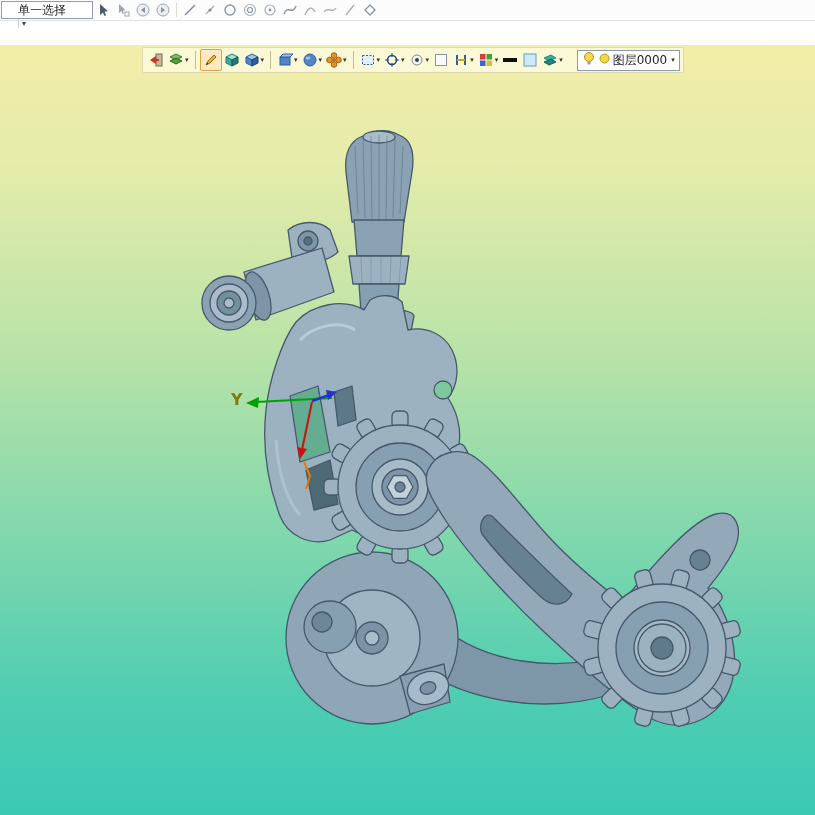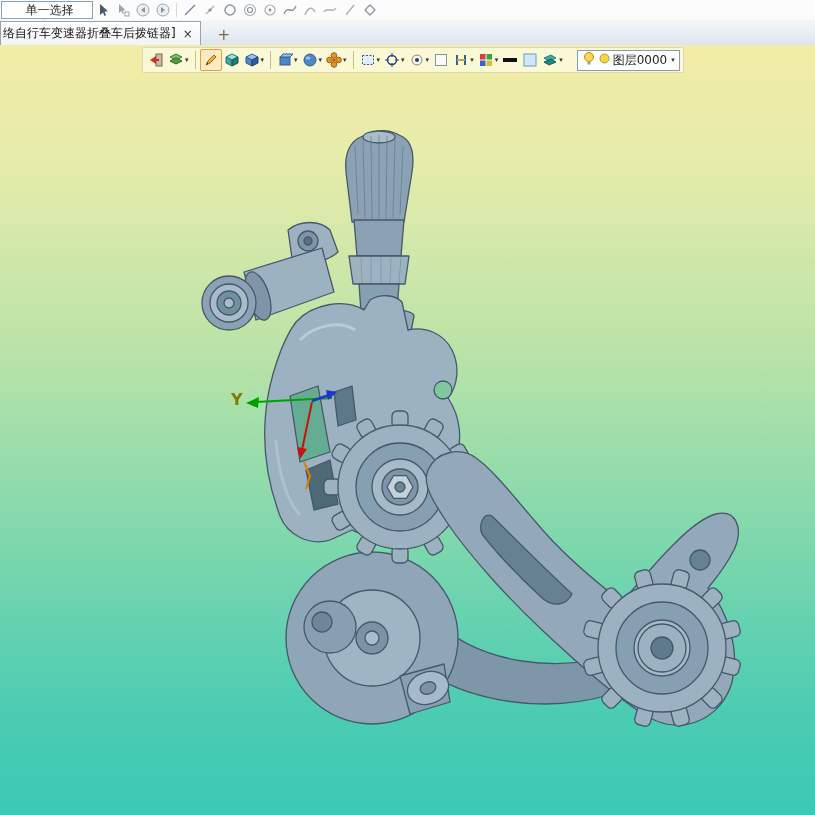--- a/index.html
+++ b/index.html
@@ -2,22 +2,22 @@
 <html><head>
 <meta charset="utf-8">
 <style>
   html,body{margin:0;padding:0;width:815px;height:815px;overflow:hidden;
     font-family:"DejaVu Sans","Liberation Sans",sans-serif;}
   .app{position:relative;width:815px;height:815px;background:#fff;}
 
   
   .row1{position:absolute;top:0;left:0;right:0;height:20px;background:#fcfcfc;
     border-bottom:1px solid #e2e2e2;display:flex;align-items:center;font-size:12px;color:#222;}
-  .mode-dd{display:flex;align-items:center;justify-content:space-between;width:92px;height:18px;
-    border:1px solid #8aa0b4;background:#fff;padding:0 0 0 5px;box-sizing:border-box;margin-left:1px;flex-direction:column;}
+  .mode-dd{display:flex;justify-content:space-between;width:92px;height:18px;
+    border:1px solid #8aa0b4;background:#fff;padding:0 0 0 16px;box-sizing:border-box;margin-left:1px;flex-direction:column;}
   .mode-dd .arr{font-size:8px;color:#444;border-left:1px solid #ccc;padding:0 3px;height:16px;
     display:flex;align-items:center;}
   .t-ico{width:20px;height:18px;display:inline-flex;align-items:center;justify-content:center;}
   .sep1{width:1px;height:14px;background:#d8d8d8;margin:0 3px;}
 
   
   .row2{position:absolute;top:20px;left:0;right:0;height:25px;
     background:linear-gradient(#f4f7fa,#dde6ee);border-bottom:1px solid #a8b4c0;
     display:flex;align-items:flex-end;}
   .tab{height:24px;box-sizing:border-box;background:linear-gradient(#ffffff,#f1f3f5);
@@ -127,27 +127,20 @@
           <line x1="4" y1="13" x2="12" y2="3" stroke="#a8b0b8" stroke-width="1.4"></line>
         </svg>
     </span>
     <span class="t-ico">
       <svg width="16" height="16">
           <polygon points="8,3 13,8 8,13 3,8" fill="none" stroke="#8a94a0" stroke-width="1.3"></polygon>
         </svg>
     </span>
   </div>
 
-  <div class="row2">
-    <div class="tab">
-      <span>络自行车变速器折叠车后拨链器]</span>
-      <span class="tab-close">×</span>
-    </div>
-    <div class="newtab">+</div>
-  </div>
 
   <div class="viewport">
 
     <svg class="model-svg" width="815" height="770" viewBox="0 45 815 770" xmlns="http://www.w3.org/2000/svg">
       <g stroke="#46586a" stroke-width="1.3" stroke-linejoin="round">
 
         <path d="M405,655 C450,700 540,716 612,694 L630,650 C560,676 478,664 432,618 Z" fill="#7e97a8"></path>
 
         <g>
           <circle cx="372" cy="638" r="86" fill="#8ea6b6"></circle>

